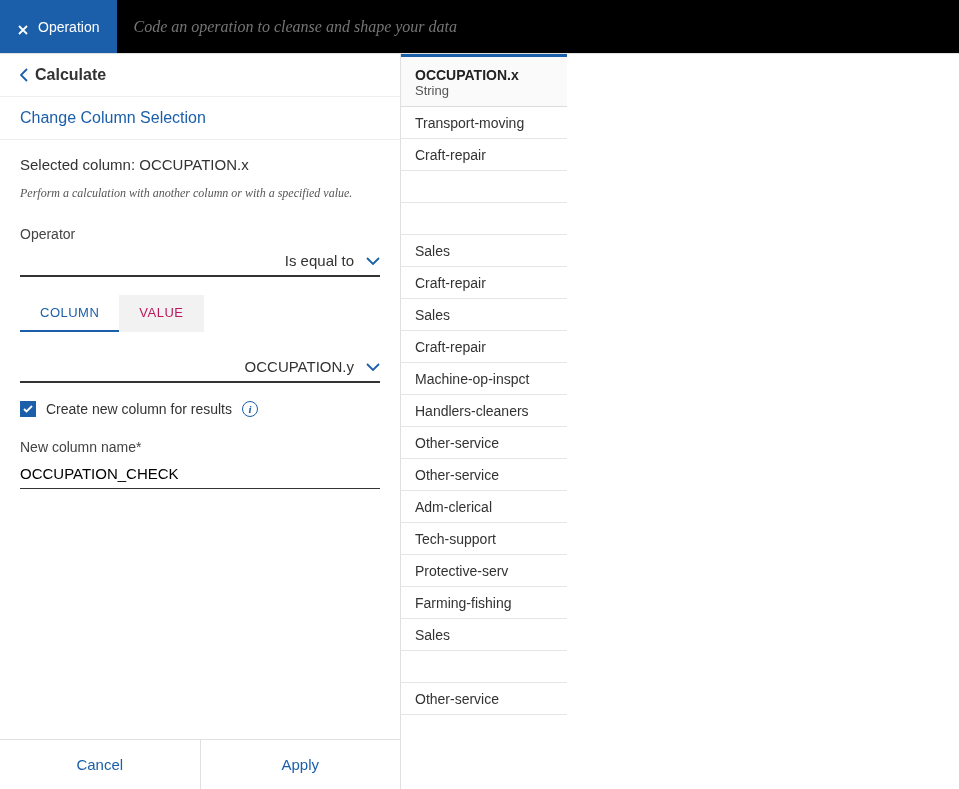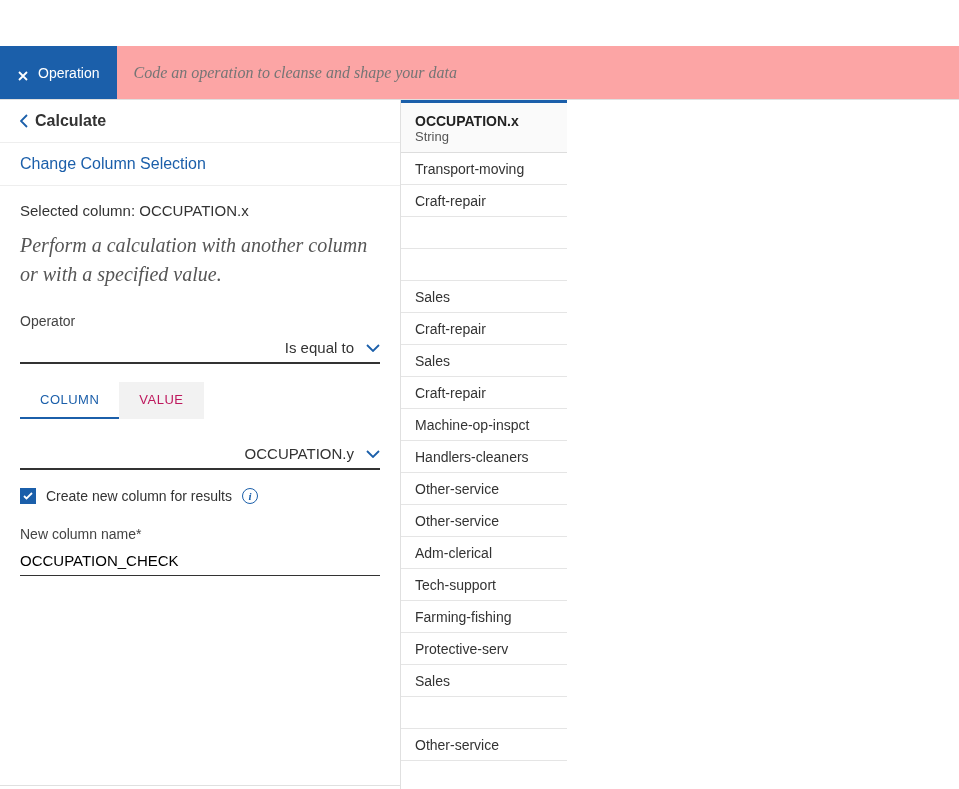--- a/index.html
+++ b/index.html
@@ -1,30 +1,30 @@
 <!DOCTYPE html>
 <html><head>
   <meta charset="utf-8">
   <style>
     * { box-sizing: border-box; margin: 0; padding: 0; }
     body { font-family: "Segoe UI", -apple-system, Helvetica, Arial, sans-serif; font-size: 14px; color: #333; background: #fff; width: 959px; height: 789px; overflow: hidden; position: relative; }
-    .topbar { display: flex; height: 54px; background: #fca5a5; border-bottom: 1px solid #e0e0e0; margin-top: 46px; }
+    .topbar { display: flex; height: 54px; background: #000000; border-bottom: 1px solid #e0e0e0; }
     .op-tag { background: #1b5faa; color: #fff; display: flex; align-items: center; gap: 10px; padding: 0 18px; font-size: 14px; }
     .op-tag .x { width: 10px; height: 10px; display: inline-block; }
     .cmd-input { flex: 1; padding: 0 16px; display: flex; align-items: center; }
     .cmd-input input { width: 100%; border: none; background: transparent; font-style: italic; font-size: 16px; color: #666; outline: none; font-family: Georgia, serif; }
     .main { display: flex; height: calc(789px - 54px); }
     .left { width: 401px; display: flex; flex-direction: column; border-right: 1px solid #e0e0e0; }
     .right { flex: 1; overflow: hidden; }
     .crumb { display: flex; align-items: center; gap: 7px; padding: 12px 20px; font-size: 16px; color: #333; border-bottom: 1px solid #eee; font-weight: bold; }
     .crumb svg { width: 8px; height: 14px; }
     .change-link { padding: 12px 20px; color: #1b5faa; font-size: 16px; border-bottom: 1px solid #eee; cursor: pointer; }
     .form { padding: 16px 20px; flex: 1; overflow-y: auto; }
     .selcol { font-size: 15px; margin-bottom: 12px; }
-    .helptext { font-style: italic; color: #555; font-family: Georgia, serif; font-size: 20px; line-height: 1.45; margin-bottom: 24px; }
+    .helptext { font-style: italic; color: #555; font-family: Georgia, serif; font-size: 12px; line-height: 1.45; margin-bottom: 24px; }
     .field-label { font-size: 14px; color: #444; margin-bottom: 6px; }
     .select-row { display: flex; justify-content: flex-end; align-items: center; border-bottom: 2px solid #333; padding: 4px 0 6px 0; margin-bottom: 18px; cursor: pointer; gap: 12px; }
     .select-row .val { font-size: 15px; }
     .select-row svg { width: 14px; height: 8px; stroke: #1b5faa; }
     .tabs { display: inline-flex; background: #f2f2f2; margin-bottom: 22px; }
     .tab { padding: 10px 20px; font-size: 13px; letter-spacing: 0.5px; cursor: pointer; color: #be185d; }
     .tab.active { background: #fff; color: #1b5faa; border-bottom: 2px solid #1b5faa; }
     .check-row { display: flex; align-items: center; gap: 10px; margin-bottom: 22px; }
     .checkbox { width: 16px; height: 16px; background: #1b5faa; display: flex; align-items: center; justify-content: center; cursor: pointer; }
     .checkbox svg { width: 10px; height: 8px; }
@@ -103,20 +103,21 @@
         <span>Create new column for results</span>
         <span class="info-icon">i</span>
       </div>
 
       <div class="field-label">New column name*</div>
       <input class="text-input" type="text" value="OCCUPATION_CHECK" style="">
     </div>
 
     <div class="footer">
       <button>Cancel</button>
+      <button>Apply</button>
     </div>
   </div>
 
   <div class="right">
     <div class="data-head-row">
       <div class="colhead">
         <div class="name">OCCUPATION.x</div>
         <div class="type">String</div>
       </div>
     </div>
@@ -129,21 +130,21 @@
           <div class="cell">Sales</div>
           <div class="cell">Craft-repair</div>
           <div class="cell">Sales</div>
           <div class="cell">Craft-repair</div>
           <div class="cell">Machine-op-inspct</div>
           <div class="cell">Handlers-cleaners</div>
           <div class="cell">Other-service</div>
           <div class="cell">Other-service</div>
           <div class="cell">Adm-clerical</div>
           <div class="cell">Tech-support</div>
+          <div class="cell">Protective-serv</div>
           <div class="cell">Farming-fishing</div>
-          <div class="cell">Protective-serv</div>
           <div class="cell">Sales</div>
           <div class="cell"></div>
           <div class="cell">Other-service</div>
         </div>
       </div>
   </div>
 </div>
 
 </body></html>

